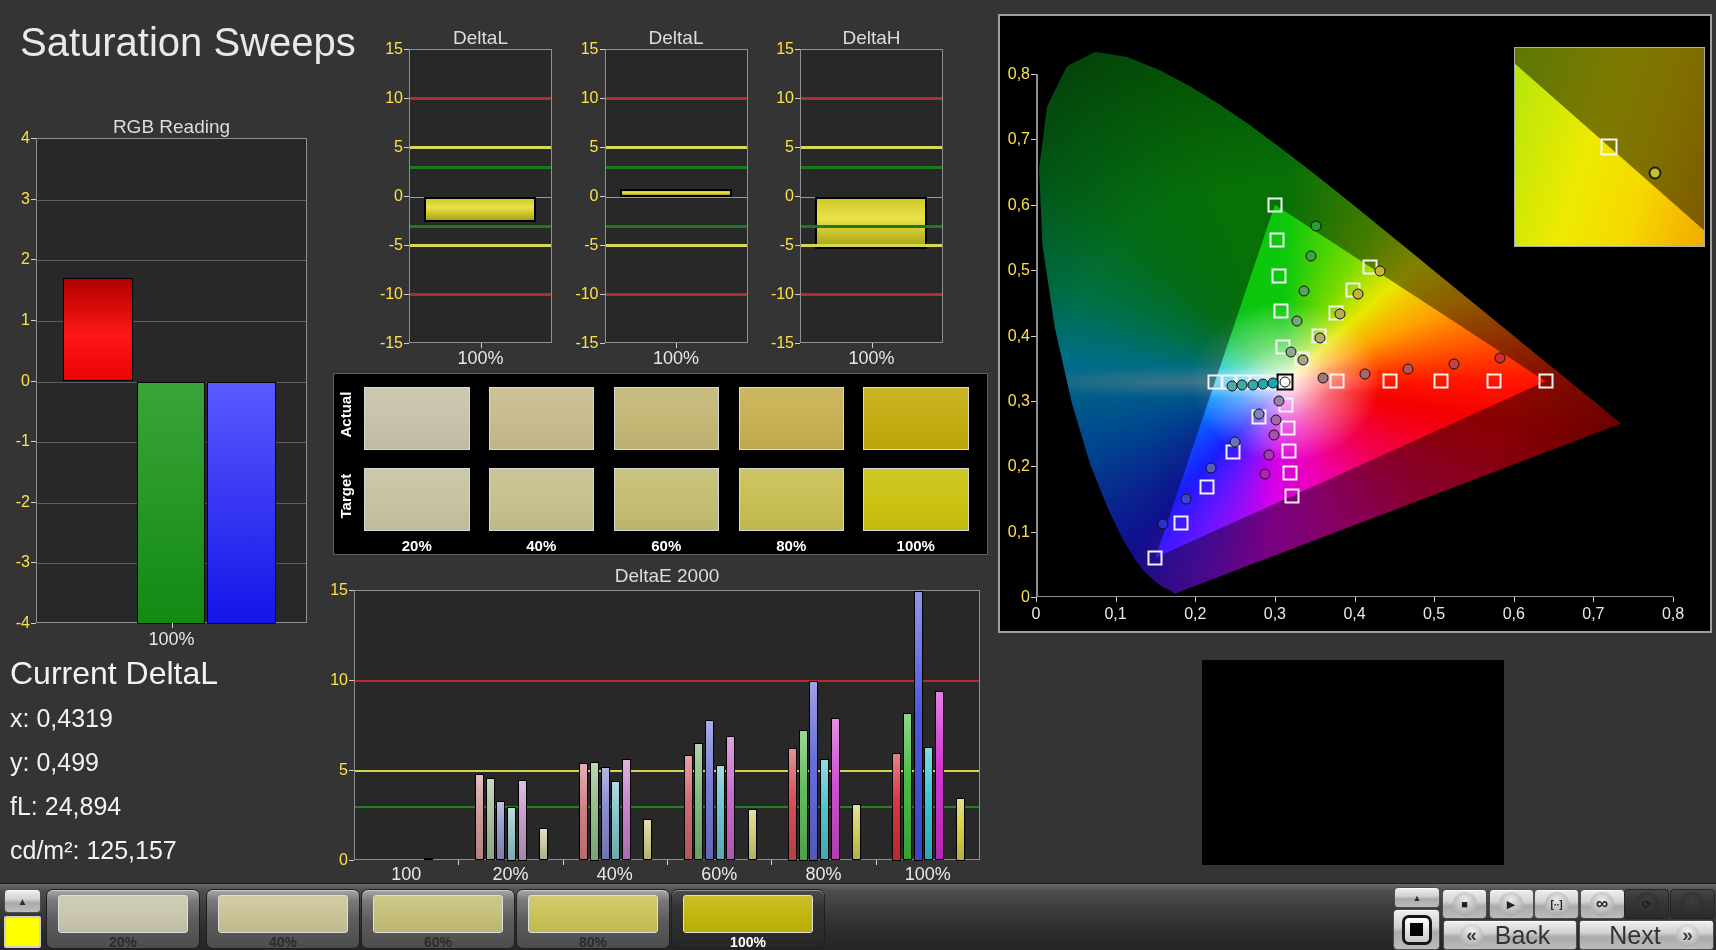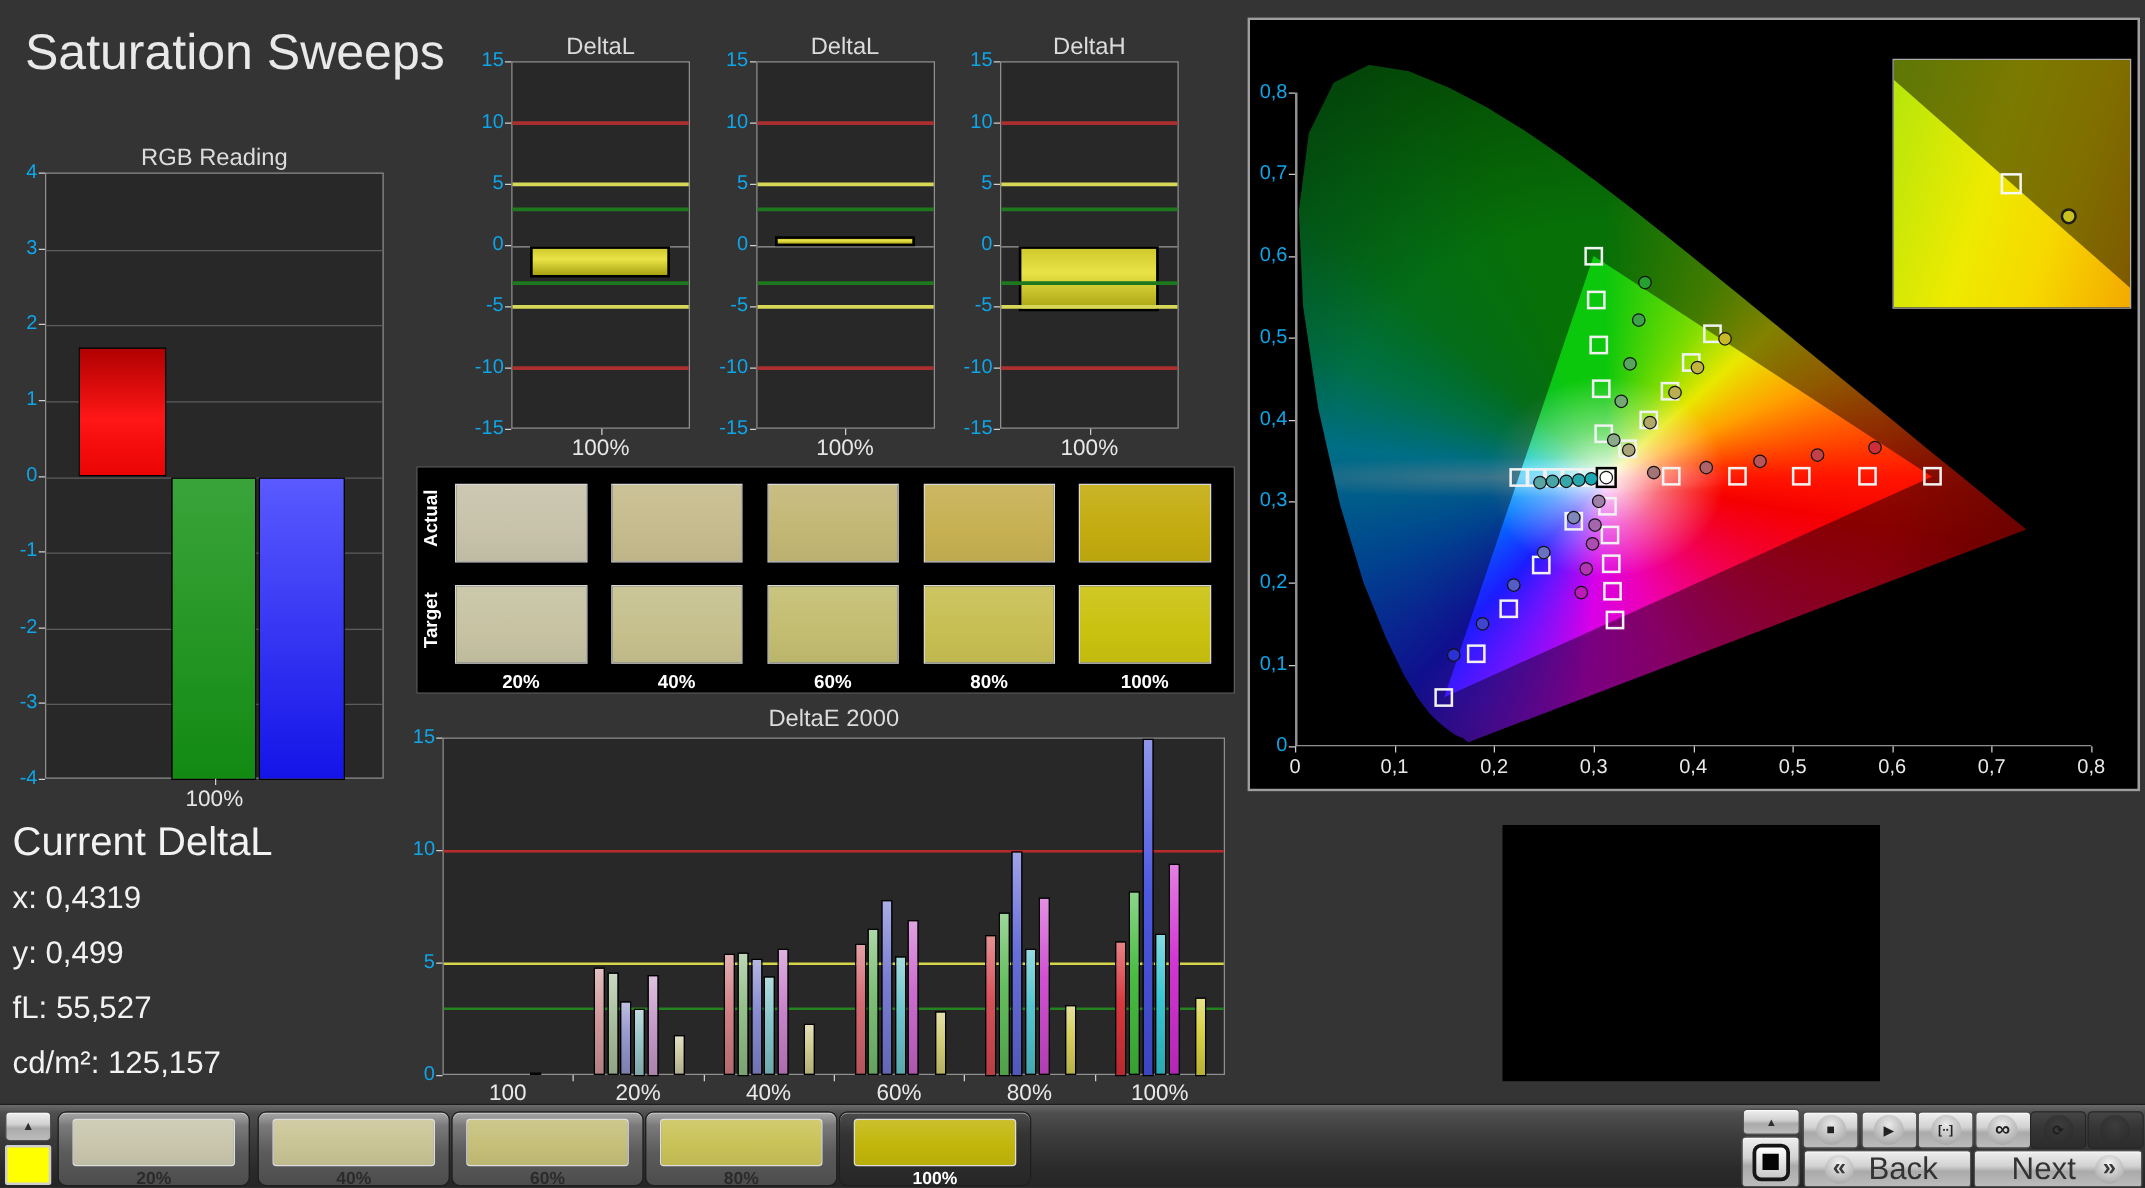--- a/index.html
+++ b/index.html
@@ -4,21 +4,21 @@
 <style>
   * { margin:0; padding:0; box-sizing:border-box; }
   html,body { width:1716px; height:950px; overflow:hidden; }
   body { background:#343434; font-family:"Liberation Sans","DejaVu Sans",sans-serif; position:relative; }
   .abs { position:absolute; }
 
   
   .plot { position:absolute; background:#282828; border:1px solid #8f8f8f; }
   .chart-title { position:absolute; color:#dcdcdc; font-size:19px; text-align:center; white-space:nowrap; }
   .xlabel { position:absolute; color:#e6e6e6; font-size:18px; text-align:center; white-space:nowrap; }
-  .ytick { position:absolute; color:#0ea5e9; font-size:16px; text-align:right; transform:translateY(-50%); white-space:nowrap; }
+  .ytick { position:absolute; color:#fde047; font-size:16px; text-align:right; transform:translateY(-50%); white-space:nowrap; }
   .xtick { position:absolute; color:#e9e9e9; font-size:18px; text-align:center; transform:translateX(-50%); white-space:nowrap; }
   .notch-l { position:absolute; width:5px; height:1px; background:#cfcfcf; }
   .notch-b { position:absolute; width:1px; height:5px; background:#cfcfcf; }
   .gridline { position:absolute; left:0; right:0; height:1px; background:#5c5c5c; }
   .thline { position:absolute; left:0; right:0; }
   .bar { position:absolute; border:1px solid #000; }
 
   
   #swatch-panel { background:#000; border:1px solid #5f5f5f; }
   .rowlab { position:absolute; color:#fff; font-size:15px; font-weight:bold; transform:rotate(-90deg) translate(0,0); transform-origin:center; white-space:nowrap; }
@@ -390,21 +390,21 @@
     <div class="inset-dim"></div>
     <div id="inset-square" style="left:49.7%; top:50%;"></div>
     <div id="inset-dot" style="left:74%; top:63%;"></div>
   </div>
 </div>
 
 <div id="cur-heading">Current DeltaL</div>
 <div id="cur-lines">
     <div class="cur-line" style="top:704px;">x: 0,4319</div>
     <div class="cur-line" style="top:748px;">y: 0,499</div>
-    <div class="cur-line" style="top:792px;">fL: 55,527</div>
+    <div class="cur-line" style="top:792px;">fL: 24,894</div>
     <div class="cur-line" style="top:836px;">cd/m²: 125,157</div>
   </div>
 
 <div id="video-preview" style="left:1202px; top:660px; width:302px; height:205px;"></div>
 
 <div id="bottom-bar">
   <div class="tbtn silver" style="left:4px; top:5px; width:37px; height:24px; font-size:10px; color:#2e2e2e;">
      <span>▲</span>
     </div>
   <div id="current-color-chip" style="position: absolute; left: 4px; top: 32px; width: 37px; height: 32px; border: 2px solid rgb(207, 207, 207); border-radius: 2px; background: rgb(255, 255, 0);"></div>

